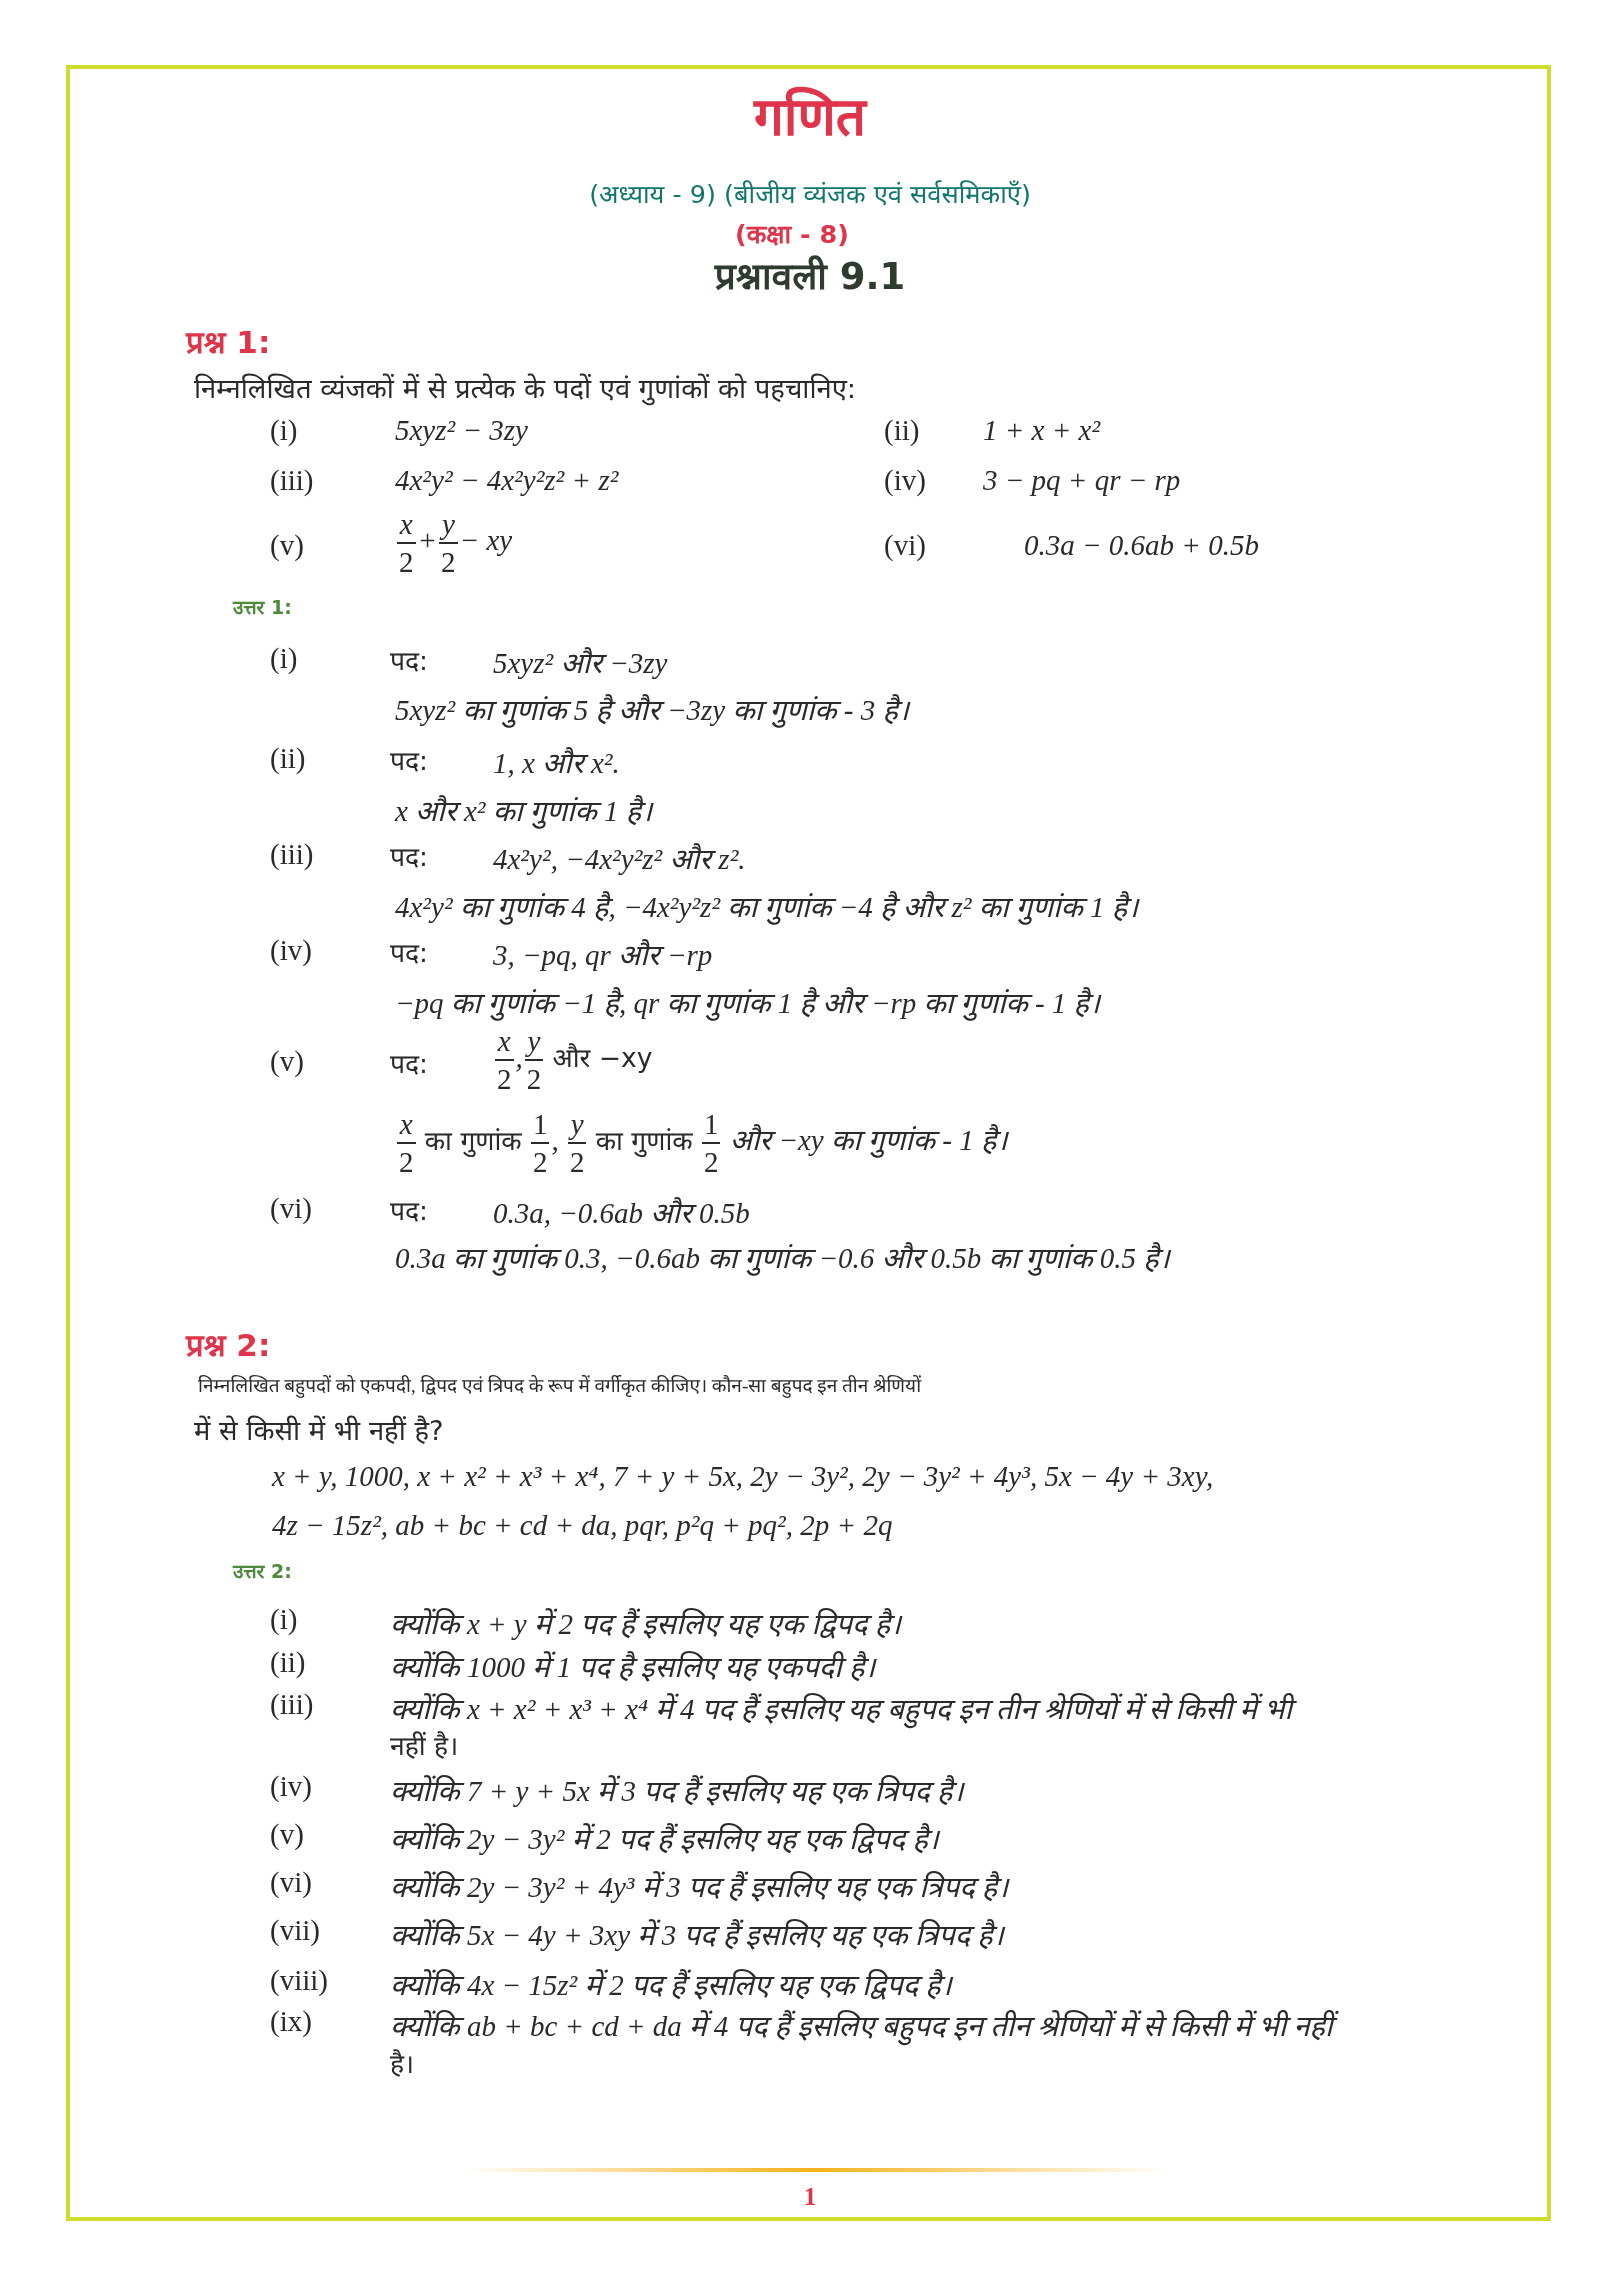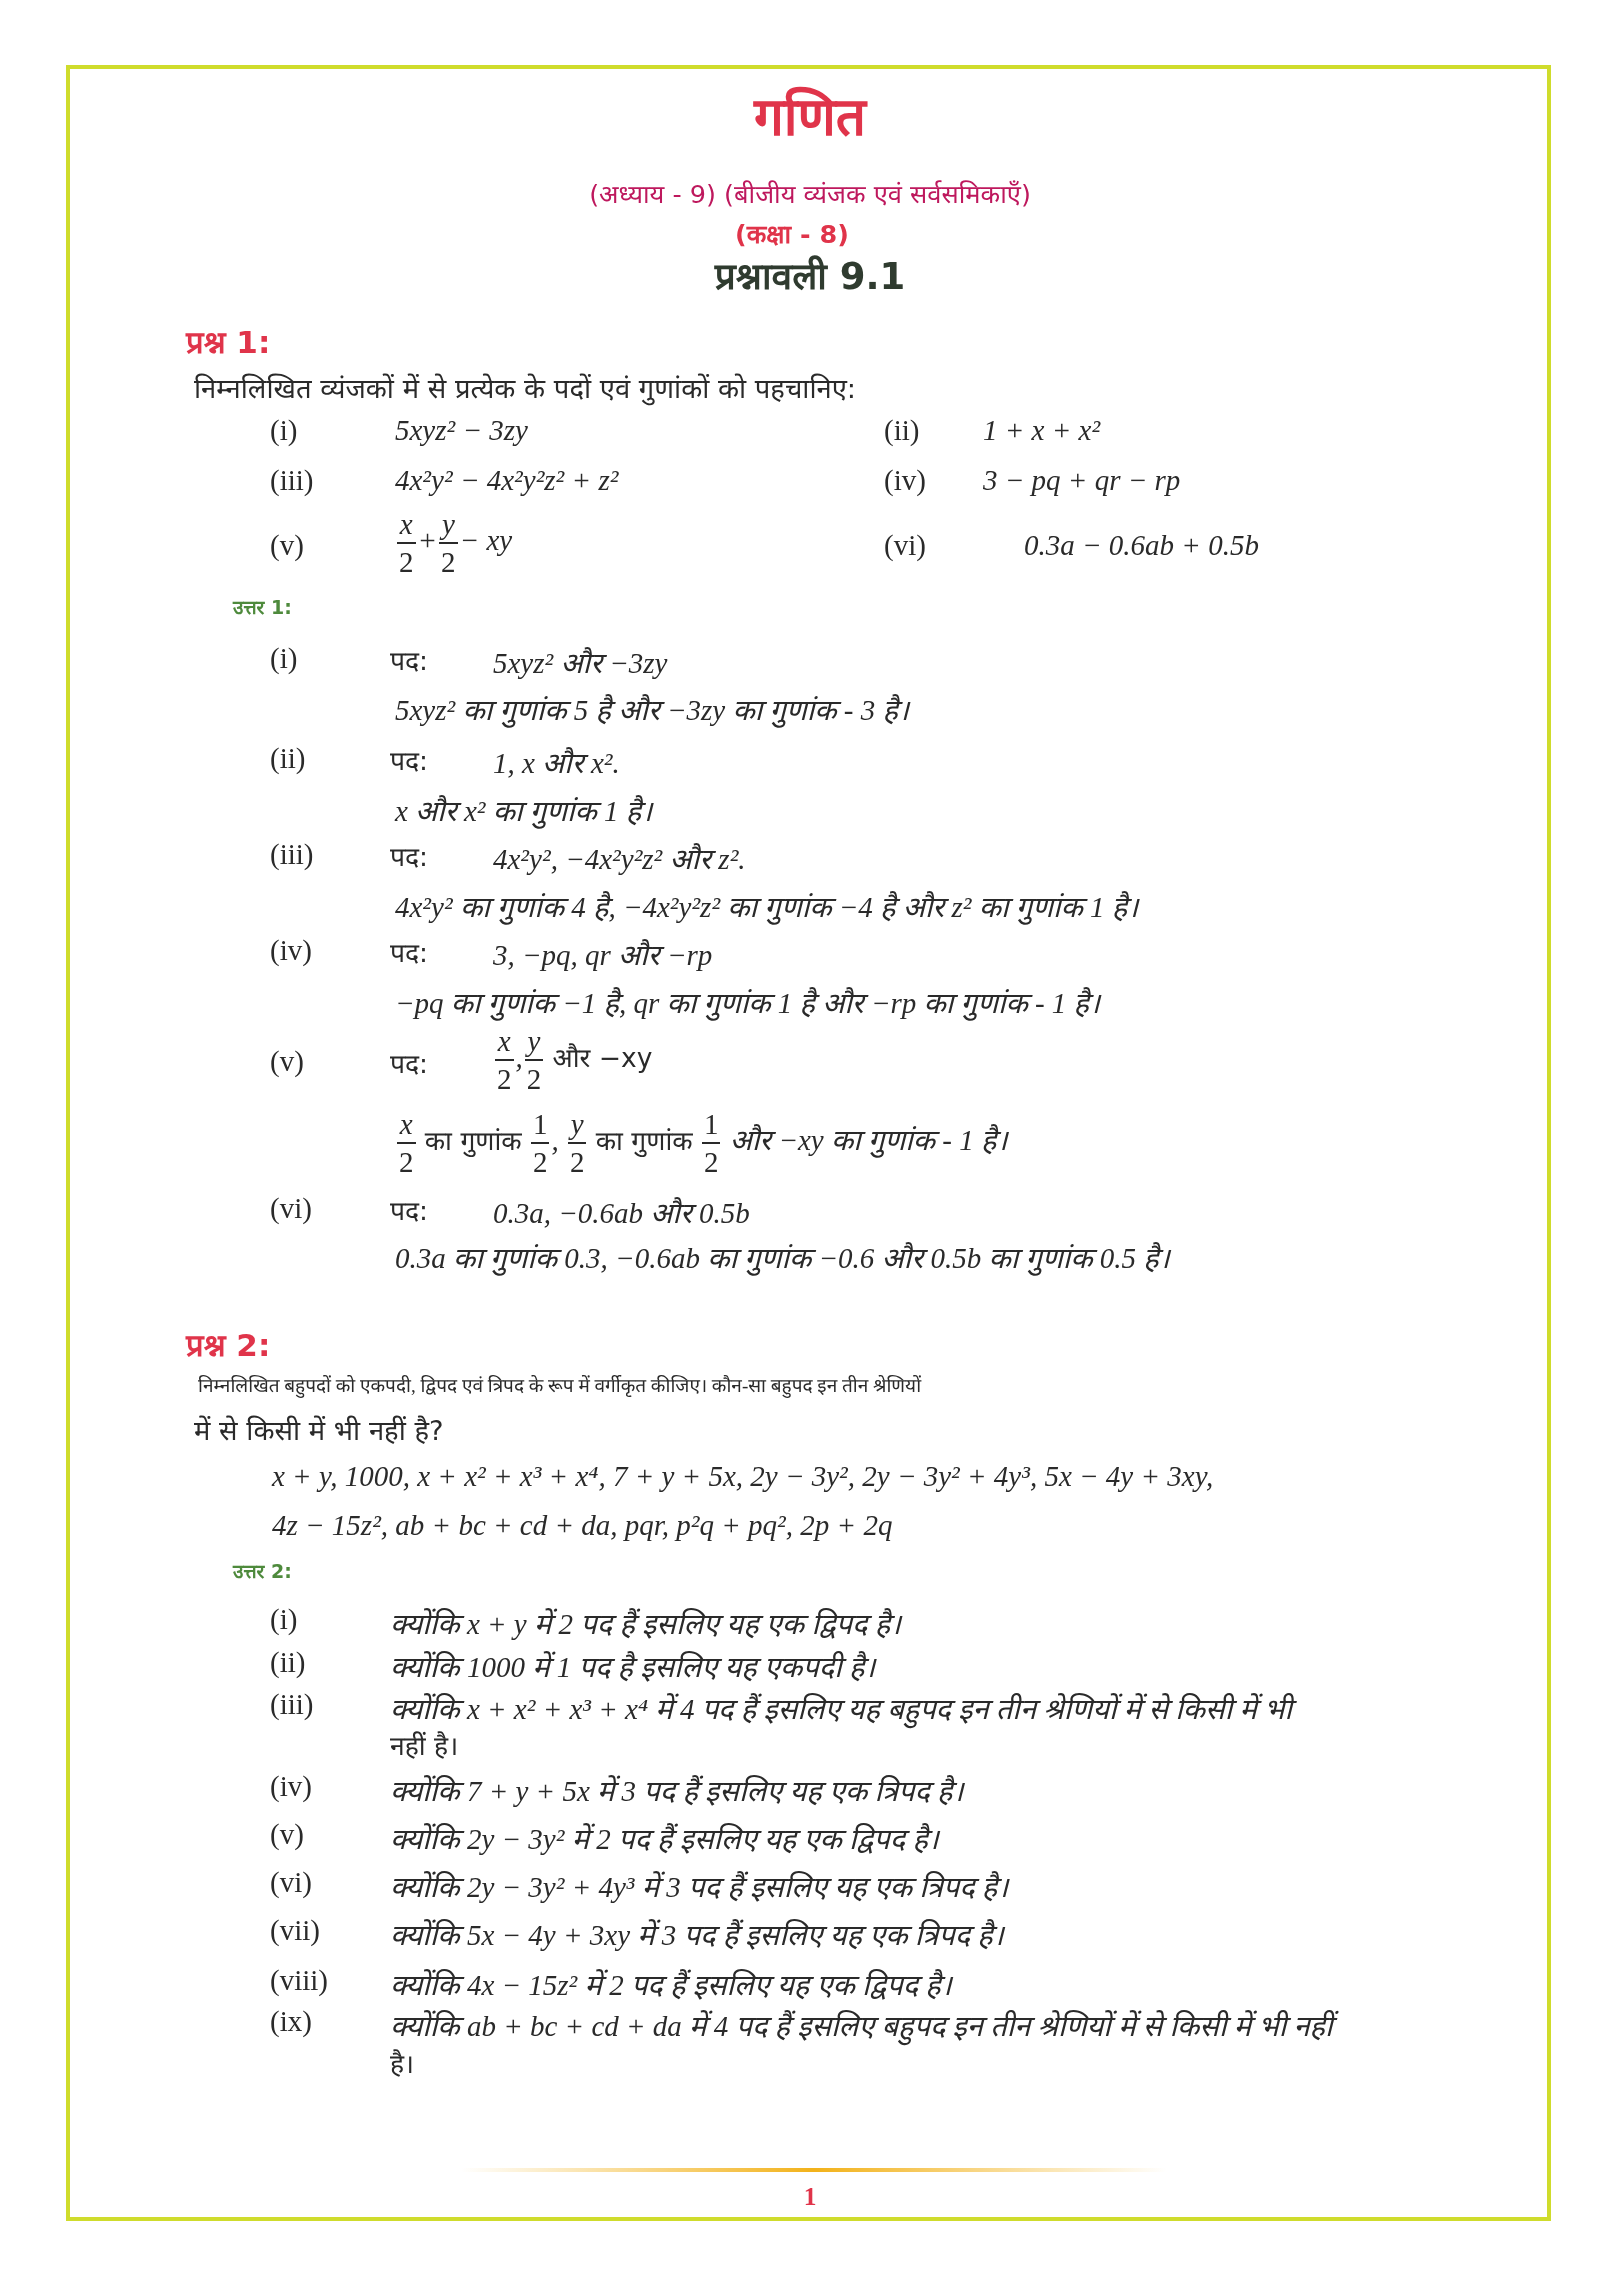--- a/index.html
+++ b/index.html
@@ -4,21 +4,21 @@
 <style>
   html, body { margin:0; padding:0; }
   body { width:1620px; height:2293px; background:#ffffff; position:relative; overflow:hidden;
          font-family:"Liberation Serif","DejaVu Serif",serif; color:#2a2a2a; }
   .frame { position:absolute; left:66px; top:65px; width:1485px; height:2156px;
            border:4.9px solid #cfdc2c; box-sizing:border-box; }
   .abs { position:absolute; white-space:nowrap; }
   .title { left:0; width:1620px; top:78px; text-align:center; font-family:"DejaVu Sans",sans-serif;
            font-size:53px; font-weight:bold; color:#e0344a; }
   .subtitle { left:0; width:1620px; top:176px; text-align:center; font-family:"DejaVu Sans",sans-serif;
-              font-size:25.5px; color:#be185d; }
+              font-size:25.5px; color:#0f766e; }
   .subtitle2 { left:0; width:1584px; top:216px; text-align:center; font-family:"DejaVu Sans",sans-serif;
                font-size:25.5px; color:#e0344a; font-weight:bold; }
   .exercise { left:0; width:1620px; top:249px; text-align:center; font-family:"DejaVu Sans",sans-serif;
               font-size:37px; font-weight:bold; color:#2f3b2f; }
   .q-head { font-family:"DejaVu Sans",sans-serif; font-size:31px; font-weight:bold; color:#e0344a; }
   .a-head { font-family:"DejaVu Sans",sans-serif; font-size:19px; font-weight:bold; color:#4e8a3c; }
   .hi { font-family:"DejaVu Sans",sans-serif; font-size:26.5px; color:#2a2a2a; }
   .roman { font-family:"Liberation Serif",serif; font-size:29px; color:#2a2a2a; }
   .math { font-family:"Liberation Serif",serif; font-size:29px; font-style:italic; color:#2a2a2a; }
   .frac { display:inline-block; vertical-align:middle; text-align:center; line-height:1; margin:0 2px; }

